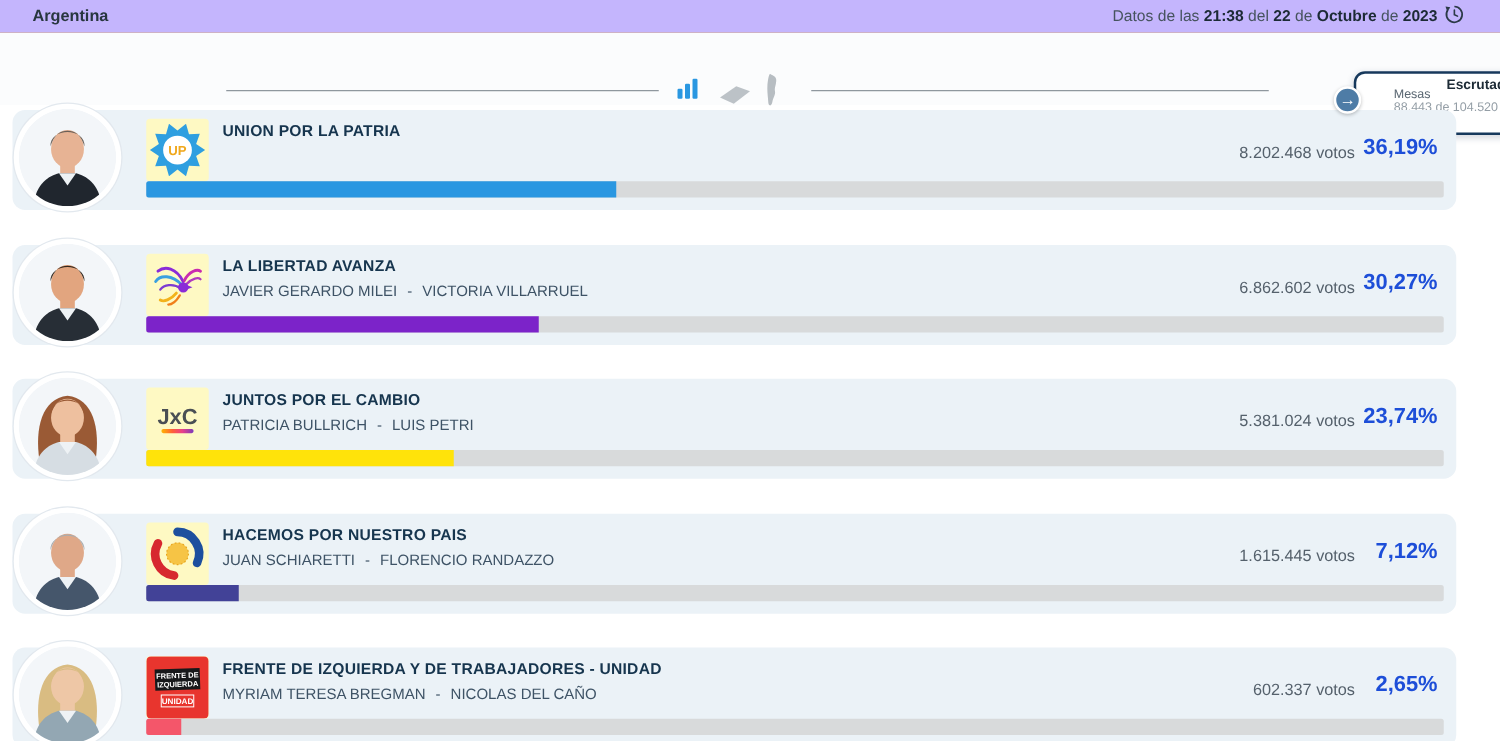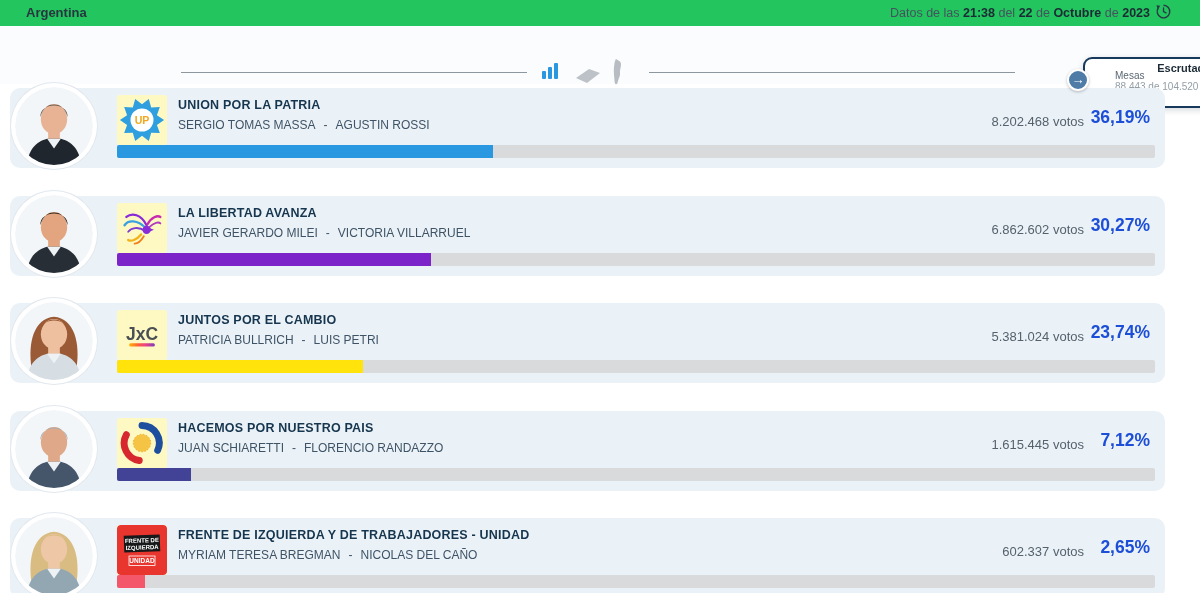--- a/index.html
+++ b/index.html
@@ -1,21 +1,21 @@
 <!DOCTYPE html>
 <html><head>
 <meta charset="utf-8">
 <style>
   html,body{margin:0;padding:0;}
   body{
     width:1200px;height:593px;position:relative;overflow:hidden;
     background:#ffffff;font-family:"Liberation Sans",sans-serif;
   }
   
-  .topbar{position:absolute;left:0;top:0;width:1200px;height:26px;background:#22c55e;border-bottom:6px solid #7f1d1d;}
+  .topbar{position:absolute;left:0;top:0;width:1200px;height:26px;background:#c4b5fd;border-bottom:6px solid #7f1d1d;}
   .region{position:absolute;left:26px;top:5px;font-size:13px;font-weight:bold;color:#28363f;}
   .datos{position:absolute;right:50px;top:6px;font-size:12.5px;color:#46535e;white-space:nowrap;}
   .datos b{color:#1c2a35;}
   .refresh{position:absolute;right:28px;top:3px;width:17px;height:17px;background:none;border:none;padding:0;cursor:pointer;}
   
   .subhead{position:absolute;left:0;top:26px;width:1200px;height:58px;background:#fbfcfd;}
   .tabline{position:absolute;top:46px;border-top:1.5px solid #8f979e;}
   .line-left{left:181px;width:346px;}
   .line-right{left:649px;width:366px;}
   .tab{position:absolute;background:none;border:none;padding:0;cursor:pointer;}
@@ -124,23 +124,20 @@
   </svg>
       </div>
     <div class="logo">
         <svg viewBox="0 0 50 50" width="46" height="46">
       <polygon points="49,25 41.2,30.3 44.4,39.1 35,38.8 32.4,47.8 25,42 17.6,47.8 15,38.8 5.6,39.1 8.8,30.3 1,25 8.8,19.8 5.6,10.9 15,11.3 17.6,2.2 25,8 32.4,2.2 35,11.3 44.4,10.9 41.2,19.8" fill="#2f9fe0"></polygon>
       <circle cx="25" cy="25" r="12.5" fill="#fff"></circle>
       <text x="25" y="29.5" text-anchor="middle" font-size="11.5" font-weight="bold" fill="#f0a81c" font-family="Liberation Sans,sans-serif">UP</text>
         </svg>
       </div>
     <div class="party">UNION POR LA PATRIA</div>
-    <div class="cands">
-      <span>SERGIO TOMAS MASSA</span><span class="sep">-</span><span>AGUSTIN ROSSI</span>
-    </div>
     <div class="votes">8.202.468 votos</div>
     <div class="pctbig">36,19%</div>
     <div class="track">
       <div class="fill" style="width: 36.19%; background: rgb(42, 151, 225);"></div>
     </div>
   </section>
 
   <section class="rowcard" style="top: 196px;">
     <div class="avatar">
         <svg viewBox="0 0 80 80" width="78" height="78">

